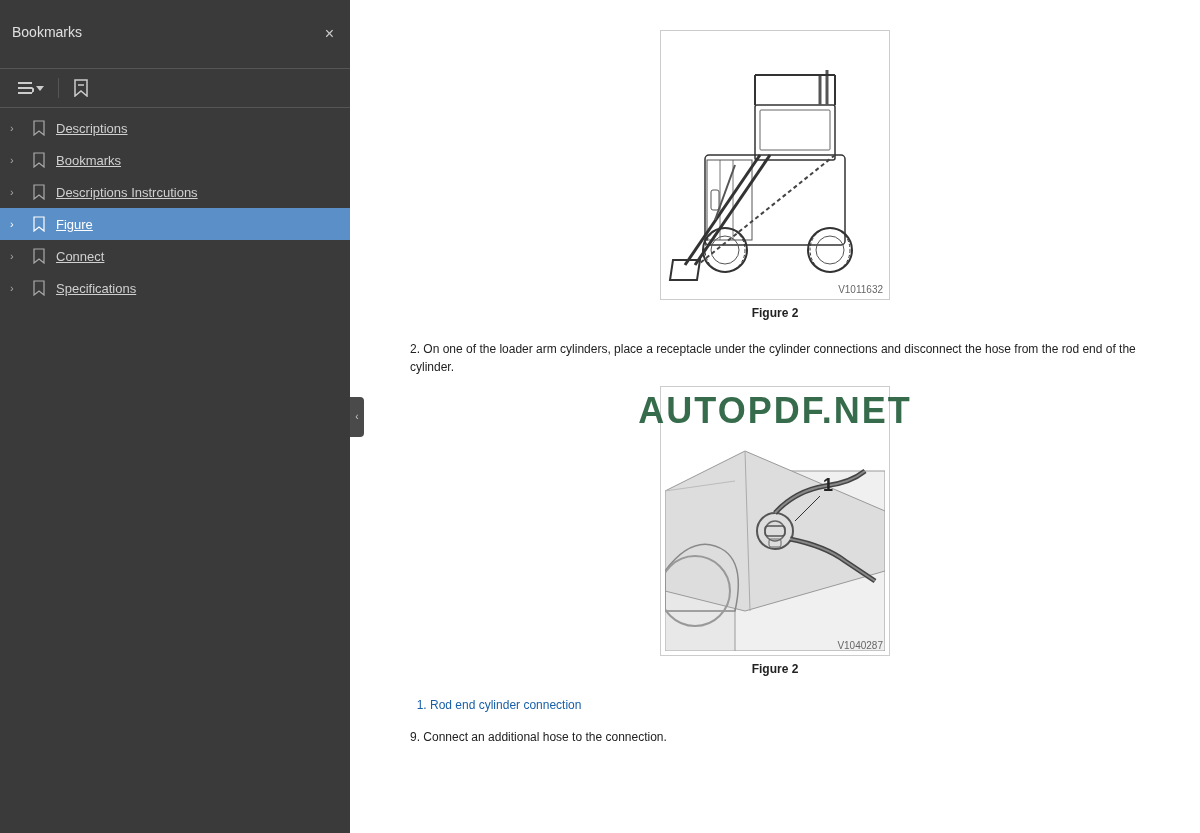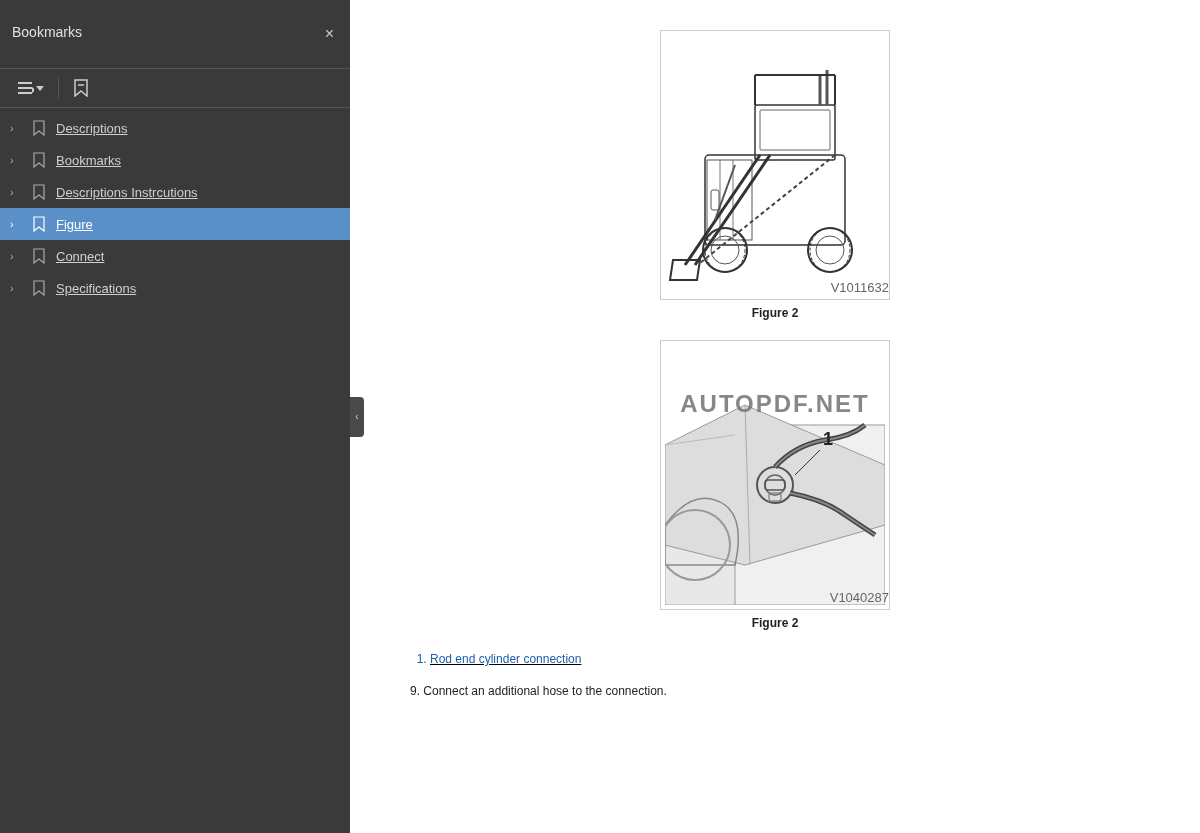--- a/index.html
+++ b/index.html
@@ -161,23 +161,23 @@
       padding: 30px 60px 40px 60px;
       position: relative;
     }
 
     
     .watermark {
       position: absolute;
       top: 390px;
       left: 50%;
       transform: translateX(-50%);
-      font-size: 24px;
+      font-size: 36px;
       font-weight: bold;
-      color: #737373;
+      color: #14532d;
       opacity: 0.85;
       pointer-events: none;
       white-space: nowrap;
       z-index: 5;
       letter-spacing: 2px;
       text-align: right;
     }
 
     
     .figure-container {
@@ -206,37 +206,36 @@
 
     .step-text {
       font-size: 12px;
       color: #222;
       margin: 10px 0;
       line-height: 1.5;
     }
 
     .step-list {
       margin: 10px 0 14px 20px;
-      text-decoration: underline;
     }
 
     .step-list-item {
       font-size: 12px;
       color: #1a5fa8;
       margin: 4px 0;
       list-style: decimal;
       line-height: 1.5;
     }
 
     .img-ref {
-      font-size: 13px;
+      font-size: 10px;
       color: #666;
       position: absolute;
       bottom: 4px;
-      right: 0;
+      right: 6px;
     }
 
     
     .fig1-wrapper {
       width: 230px;
       height: 270px;
       position: relative;
     }
 
     .fig2-wrapper {
@@ -381,20 +380,21 @@
           <line x1="90" y1="40" x2="170" y2="40" stroke="#333" stroke-width="2"></line>
 
           <line x1="170" y1="120" x2="35" y2="228" stroke="#444" stroke-width="2" stroke-dasharray="4,3"></line>
 
         </svg>
         <span class="img-ref">V1011632</span>
       </div>
       <span class="figure-caption-centered">Figure 2</span>
     </div>
 
+    <p class="step-text">2.  On one of the loader arm cylinders, place a receptacle under the cylinder connections and disconnect the hose from the rod end of the cylinder.</p>
 
     <div class="figure-container">
       <div class="figure-image fig2-wrapper">
 
         <svg width="220" height="260" viewBox="0 0 220 260">
 
           <rect x="0" y="140" width="90" height="120" fill="#e8e8e8" stroke="#aaa" stroke-width="1"></rect>
           <rect x="70" y="80" width="150" height="180" fill="#f0f0f0" stroke="#999" stroke-width="1"></rect>
 
           <polygon points="0,100 80,60 220,120 220,180 80,220 0,200" fill="#ddd" stroke="#999" stroke-width="1"></polygon>

